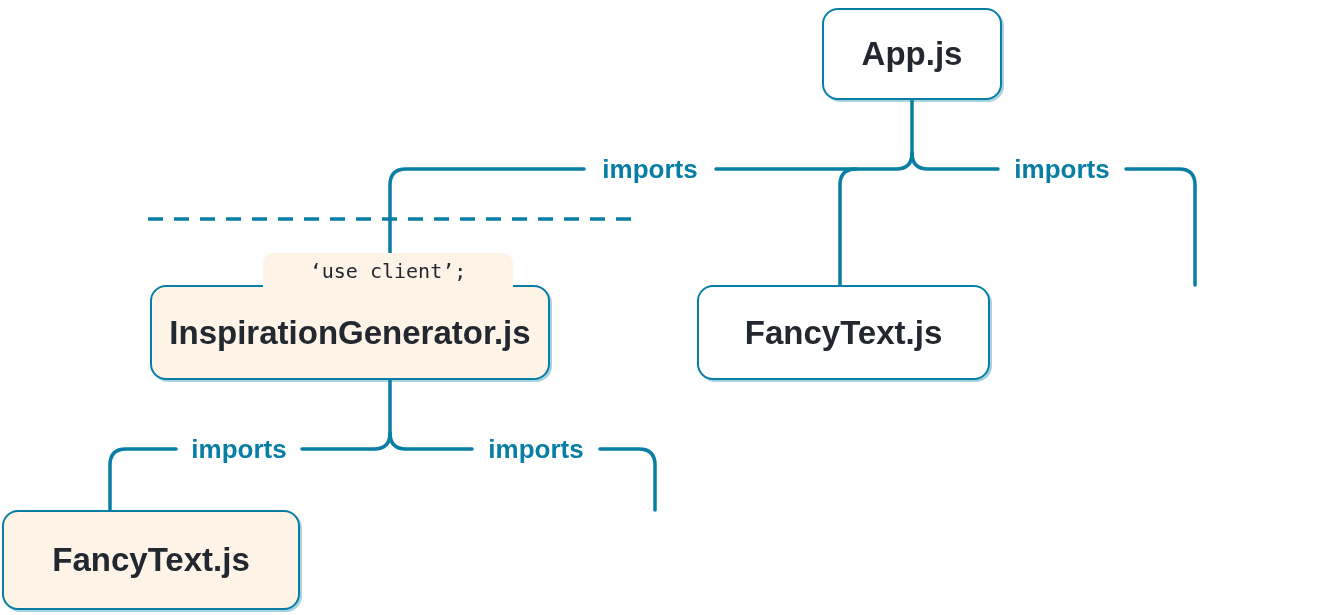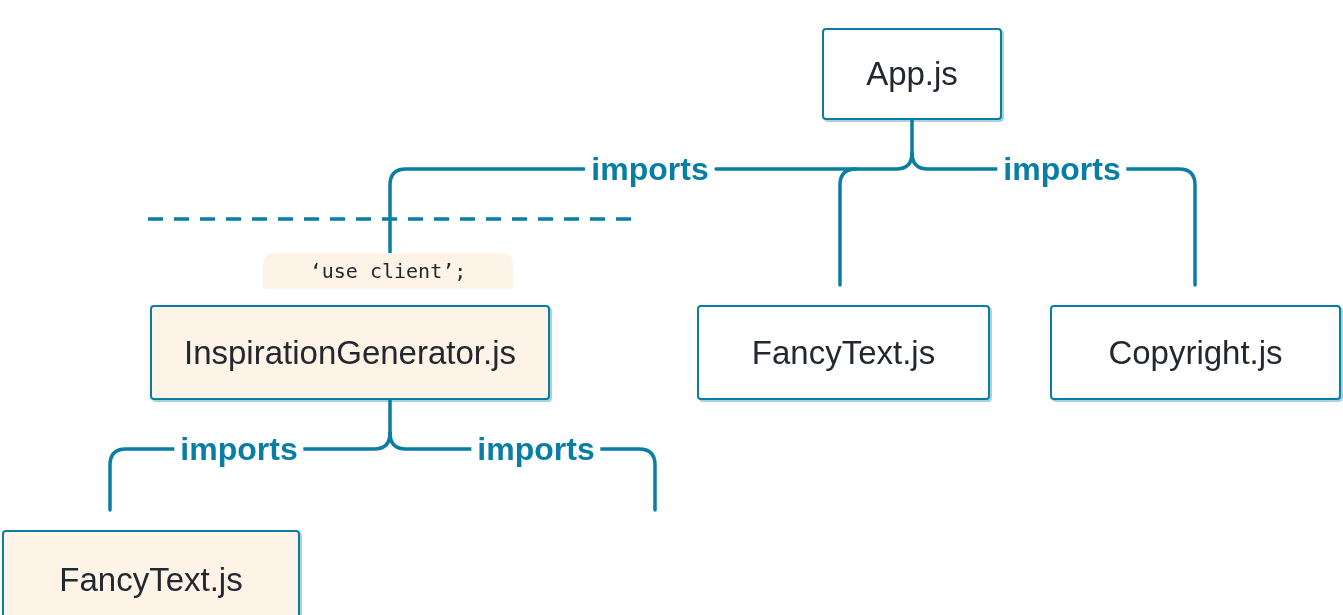--- a/index.html
+++ b/index.html
@@ -29,28 +29,27 @@
   }
   .edge.dashed{
     stroke-dasharray:15 11;
     stroke-linecap:butt;
   }
   .node{
     position:absolute;
     z-index:2;
     display:flex;align-items:center;justify-content:center;
     border:2.5px solid var(--node_border);
-    border-radius:4px;
+    border-radius:16px;
     box-shadow:2px 2px 0 rgba(8,126,164,0.35);
     color:var(--node_text);
     font-size:33px;
-    font-weight:400;
+    font-weight:700;
     box-sizing:border-box;
     white-space:nowrap;
-    margin-top:20px;
   }
   .node.server{background:var(--server_bg);}
   .node.client{background:var(--client_bg);}
   .chip{
     position:absolute;
     z-index:3;
     display:flex;align-items:center;justify-content:center;
     background:var(--client_bg);
     border-radius:10px 10px 0 0;
     color:var(--node_text);
@@ -58,21 +57,21 @@
     font-size:20px;
     font-weight:500;
     box-sizing:border-box;
     white-space:nowrap;
   }
   .imports-label{
     position:absolute;
     z-index:2;
     transform:translate(-50%,-50%);
     color:var(--label_text);
-    font-size:32px;
+    font-size:26px;
     font-weight:700;
     background:#ffffff;
     padding:0 6px;
     white-space:nowrap;
   }
 </style>
 </head>
 <body>
 
 <div class="stage">
@@ -114,22 +113,19 @@
   </div>
 
   <div class="node client" style="left:150px;top:285px;width:400px;height:95px;">
     <span>InspirationGenerator.js</span>
   </div>
 
   <div class="node server" style="left:697px;top:285px;width:293px;height:95px;">
     <span>FancyText.js</span>
   </div>
 
-  <div class="node server" style="left:1050px;top:285px;width:291px;height:95px;">
-    <span>Copyright.js</span>
-  </div>
 
   <div class="node client" style="left:2px;top:510px;width:298px;height:100px;">
     <span>FancyText.js</span>
   </div>
 
 
 </div>
 
 </body></html>

